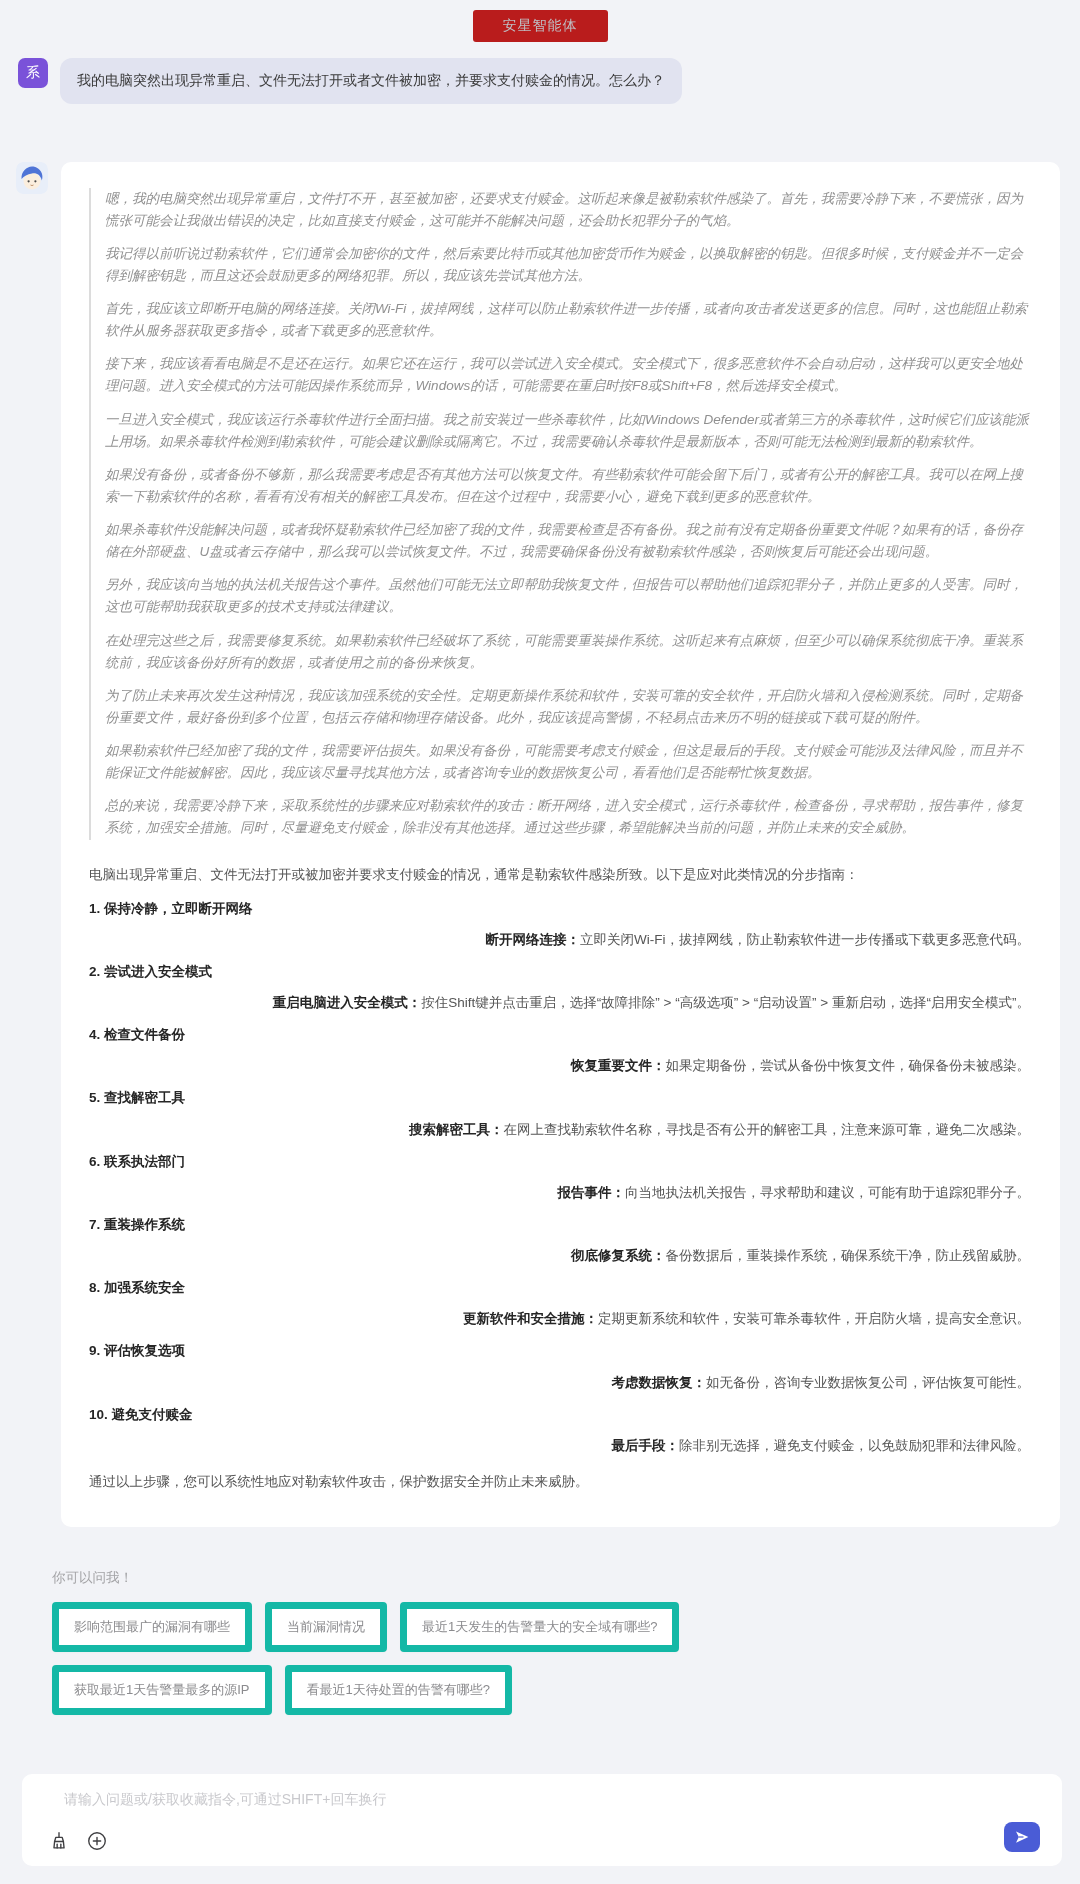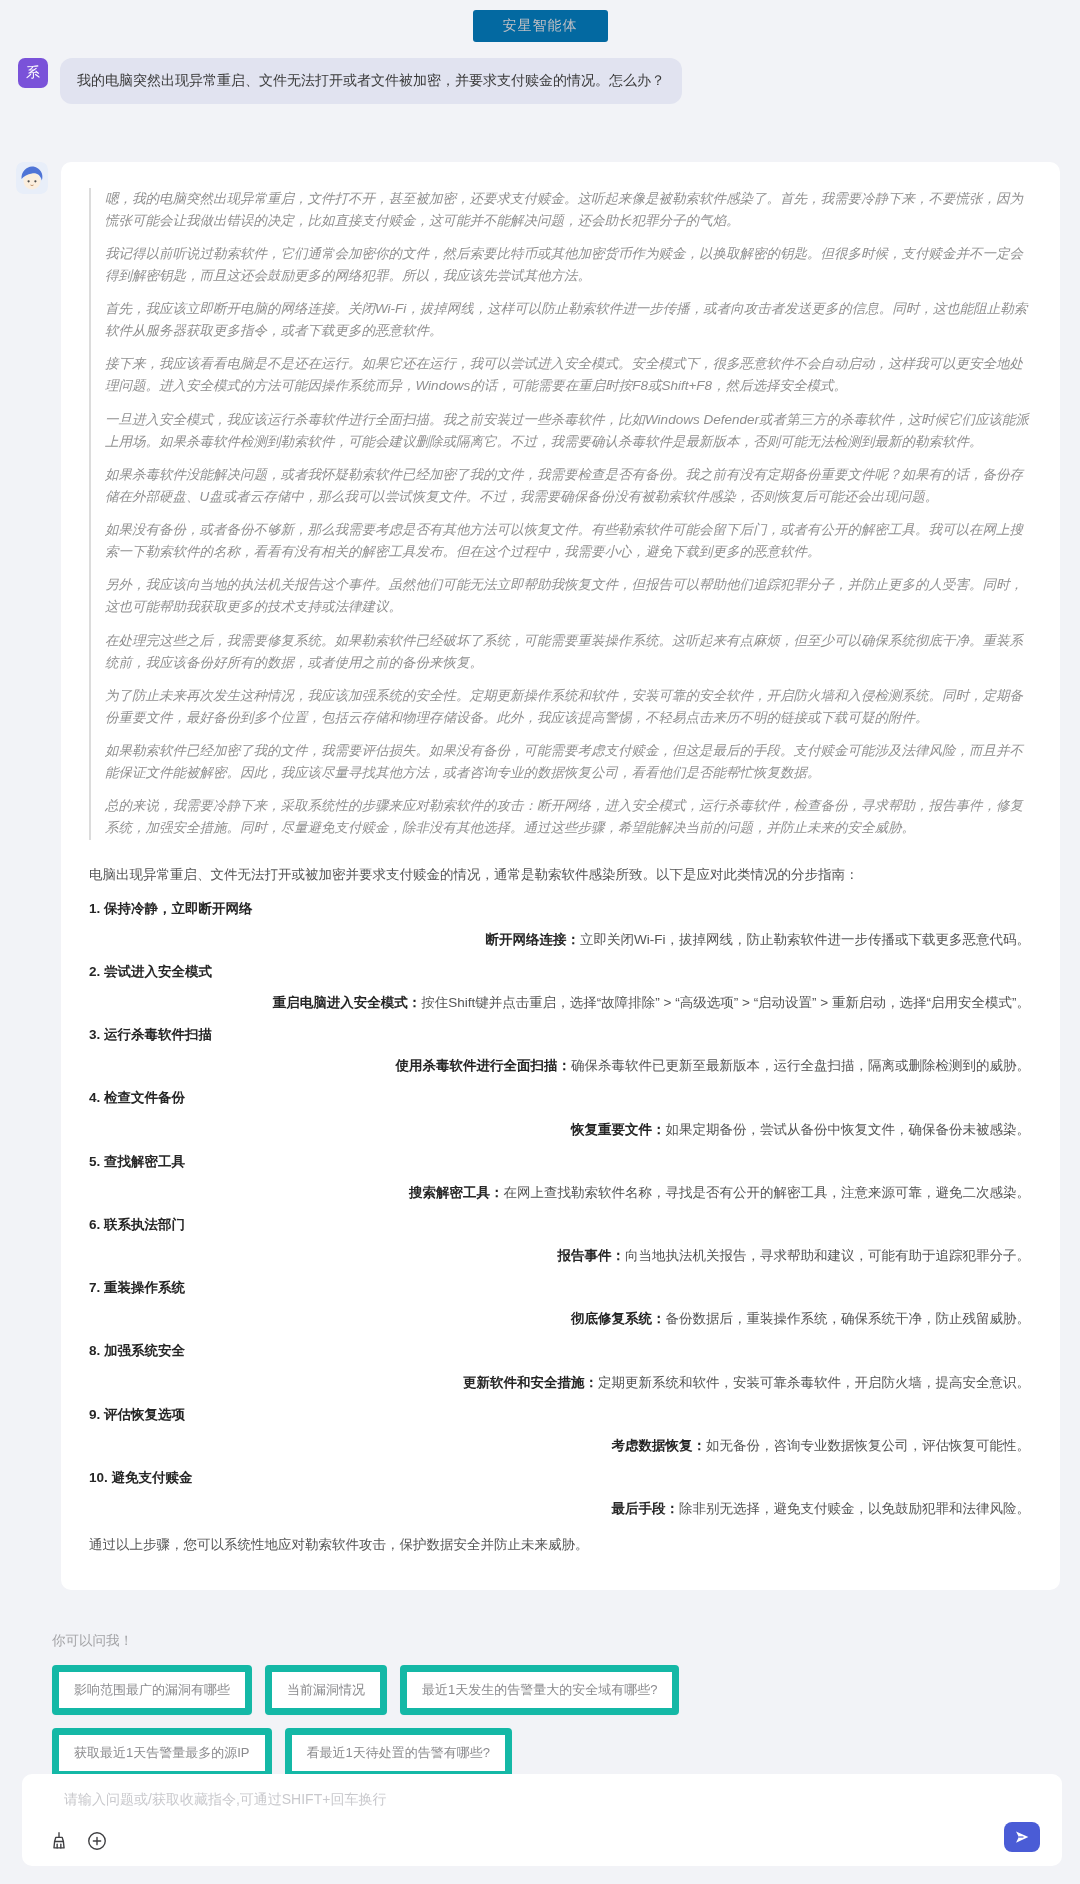--- a/index.html
+++ b/index.html
@@ -7,21 +7,21 @@
     width:1080px;height:1884px;
     background:#f2f3f7;
     font-family:"Liberation Sans","DejaVu Sans",sans-serif;
     color:#333;
     position:relative;
     overflow:hidden;
   }
   .top-badge{
     margin:10px auto 0;
     width:fit-content;
-    background:#0369a1;
+    background:#b91c1c;
     color:#bfbfc4;
     font-size:14px;
     padding:7px 30px;
     border-radius:3px;
     letter-spacing:1px;
   }
   .msg-row{display:flex;align-items:flex-start;}
   .row-user{margin:16px 20px 0 18px;gap:12px;}
   .avatar-user{
     width:30px;height:30px;border-radius:7px;
@@ -127,45 +127,41 @@
       <path d="M14.5 23 q1.5 1.2 3 0" stroke="#b98a64" stroke-width="0.9" fill="none"></path>
     </svg>
   </div>
   <div class="ai-card">
     <div class="thinking">
         <p>嗯，我的电脑突然出现异常重启，文件打不开，甚至被加密，还要求支付赎金。这听起来像是被勒索软件感染了。首先，我需要冷静下来，不要慌张，因为慌张可能会让我做出错误的决定，比如直接支付赎金，这可能并不能解决问题，还会助长犯罪分子的气焰。</p>
         <p>我记得以前听说过勒索软件，它们通常会加密你的文件，然后索要比特币或其他加密货币作为赎金，以换取解密的钥匙。但很多时候，支付赎金并不一定会得到解密钥匙，而且这还会鼓励更多的网络犯罪。所以，我应该先尝试其他方法。</p>
         <p>首先，我应该立即断开电脑的网络连接。关闭Wi-Fi，拔掉网线，这样可以防止勒索软件进一步传播，或者向攻击者发送更多的信息。同时，这也能阻止勒索软件从服务器获取更多指令，或者下载更多的恶意软件。</p>
         <p>接下来，我应该看看电脑是不是还在运行。如果它还在运行，我可以尝试进入安全模式。安全模式下，很多恶意软件不会自动启动，这样我可以更安全地处理问题。进入安全模式的方法可能因操作系统而异，Windows的话，可能需要在重启时按F8或Shift+F8，然后选择安全模式。</p>
         <p>一旦进入安全模式，我应该运行杀毒软件进行全面扫描。我之前安装过一些杀毒软件，比如Windows Defender或者第三方的杀毒软件，这时候它们应该能派上用场。如果杀毒软件检测到勒索软件，可能会建议删除或隔离它。不过，我需要确认杀毒软件是最新版本，否则可能无法检测到最新的勒索软件。</p>
+        <p>如果没有备份，或者备份不够新，那么我需要考虑是否有其他方法可以恢复文件。有些勒索软件可能会留下后门，或者有公开的解密工具。我可以在网上搜索一下勒索软件的名称，看看有没有相关的解密工具发布。但在这个过程中，我需要小心，避免下载到更多的恶意软件。</p>
         <p>如果杀毒软件没能解决问题，或者我怀疑勒索软件已经加密了我的文件，我需要检查是否有备份。我之前有没有定期备份重要文件呢？如果有的话，备份存储在外部硬盘、U盘或者云存储中，那么我可以尝试恢复文件。不过，我需要确保备份没有被勒索软件感染，否则恢复后可能还会出现问题。</p>
-        <p>如果没有备份，或者备份不够新，那么我需要考虑是否有其他方法可以恢复文件。有些勒索软件可能会留下后门，或者有公开的解密工具。我可以在网上搜索一下勒索软件的名称，看看有没有相关的解密工具发布。但在这个过程中，我需要小心，避免下载到更多的恶意软件。</p>
         <p>另外，我应该向当地的执法机关报告这个事件。虽然他们可能无法立即帮助我恢复文件，但报告可以帮助他们追踪犯罪分子，并防止更多的人受害。同时，这也可能帮助我获取更多的技术支持或法律建议。</p>
         <p>在处理完这些之后，我需要修复系统。如果勒索软件已经破坏了系统，可能需要重装操作系统。这听起来有点麻烦，但至少可以确保系统彻底干净。重装系统前，我应该备份好所有的数据，或者使用之前的备份来恢复。</p>
         <p>为了防止未来再次发生这种情况，我应该加强系统的安全性。定期更新操作系统和软件，安装可靠的安全软件，开启防火墙和入侵检测系统。同时，定期备份重要文件，最好备份到多个位置，包括云存储和物理存储设备。此外，我应该提高警惕，不轻易点击来历不明的链接或下载可疑的附件。</p>
         <p>如果勒索软件已经加密了我的文件，我需要评估损失。如果没有备份，可能需要考虑支付赎金，但这是最后的手段。支付赎金可能涉及法律风险，而且并不能保证文件能被解密。因此，我应该尽量寻找其他方法，或者咨询专业的数据恢复公司，看看他们是否能帮忙恢复数据。</p>
         <p>总的来说，我需要冷静下来，采取系统性的步骤来应对勒索软件的攻击：断开网络，进入安全模式，运行杀毒软件，检查备份，寻求帮助，报告事件，修复系统，加强安全措施。同时，尽量避免支付赎金，除非没有其他选择。通过这些步骤，希望能解决当前的问题，并防止未来的安全威胁。</p>
       </div>
     <div class="answer">
       <p class="intro">电脑出现异常重启、文件无法打开或被加密并要求支付赎金的情况，通常是勒索软件感染所致。以下是应对此类情况的分步指南：</p>
       <div id="steps">
   <div class="step">
     <div class="step-head"><span class="step-num">1.</span> <span class="step-title">保持冷静，立即断开网络</span></div>
     <div class="step-body"><span class="step-label">断开网络连接：</span><span class="step-desc">立即关闭Wi-Fi，拔掉网线，防止勒索软件进一步传播或下载更多恶意代码。</span></div>
   </div>
 
   <div class="step">
     <div class="step-head"><span class="step-num">2.</span> <span class="step-title">尝试进入安全模式</span></div>
     <div class="step-body"><span class="step-label">重启电脑进入安全模式：</span><span class="step-desc">按住Shift键并点击重启，选择“故障排除” &gt; “高级选项” &gt; “启动设置” &gt; 重新启动，选择“启用安全模式”。</span></div>
   </div>
 
-  <div class="step">
-    <div class="step-head"><span class="step-num">3.</span> <span class="step-title">运行杀毒软件扫描</span></div>
-    <div class="step-body"><span class="step-label">使用杀毒软件进行全面扫描：</span><span class="step-desc">确保杀毒软件已更新至最新版本，运行全盘扫描，隔离或删除检测到的威胁。</span></div>
-  </div>
 
   <div class="step">
     <div class="step-head"><span class="step-num">4.</span> <span class="step-title">检查文件备份</span></div>
     <div class="step-body"><span class="step-label">恢复重要文件：</span><span class="step-desc">如果定期备份，尝试从备份中恢复文件，确保备份未被感染。</span></div>
   </div>
 
   <div class="step">
     <div class="step-head"><span class="step-num">5.</span> <span class="step-title">查找解密工具</span></div>
     <div class="step-body"><span class="step-label">搜索解密工具：</span><span class="step-desc">在网上查找勒索软件名称，寻找是否有公开的解密工具，注意来源可靠，避免二次感染。</span></div>
   </div>

